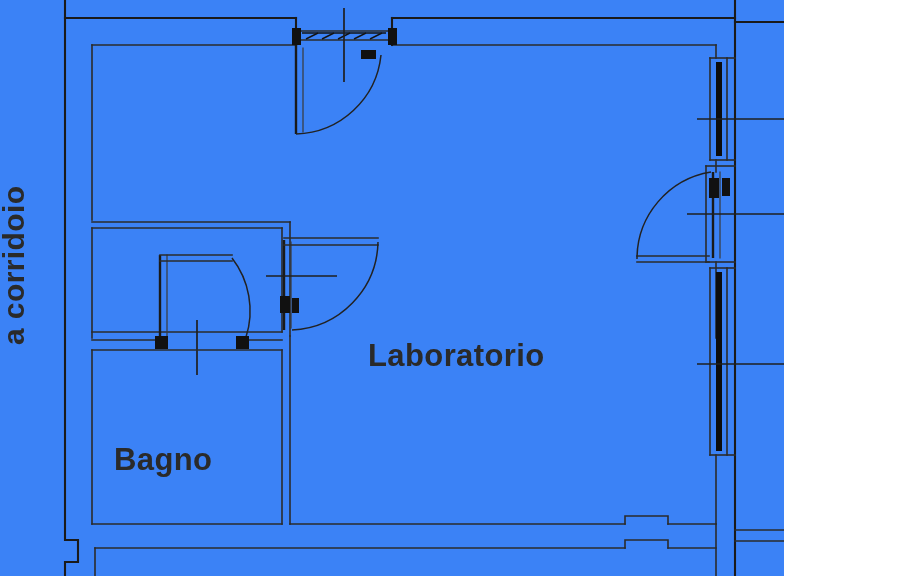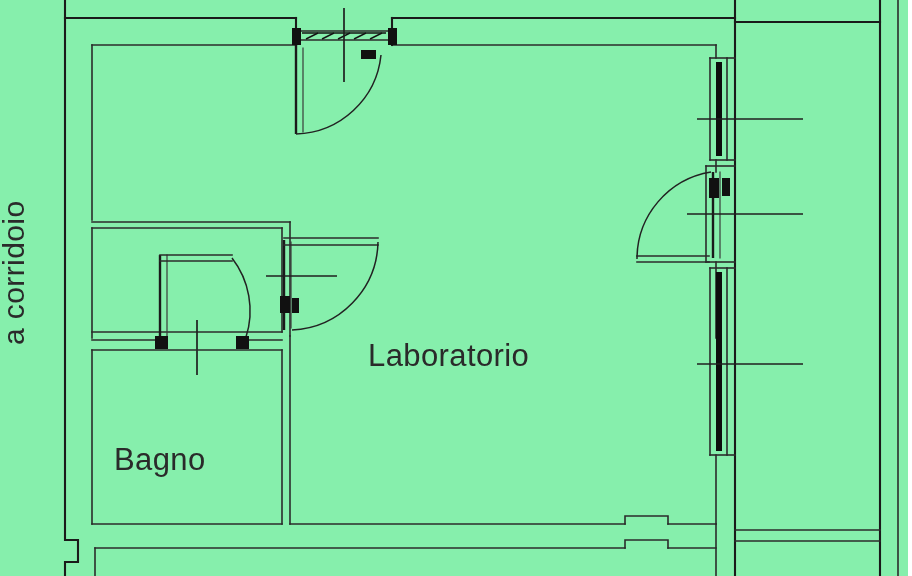--- a/index.html
+++ b/index.html
@@ -5,24 +5,25 @@
   html, body {
     margin: 0;
     padding: 0;
     background: #ffffff;
   }
   body {
     font-family: "Liberation Sans", sans-serif;
   }
   #plan-root {
     position: relative;
-    width: 908px;
+    width: 784px;
     height: 576px;
-    background: #86efac;
+    background: #3b82f6;
     overflow: hidden;
+    font-weight: bold;
   }
   #plan-svg {
     position: absolute;
     top: 0;
     left: 0;
     width: 912px;
     height: 576px;
     display: block;
   }
   .wall {

